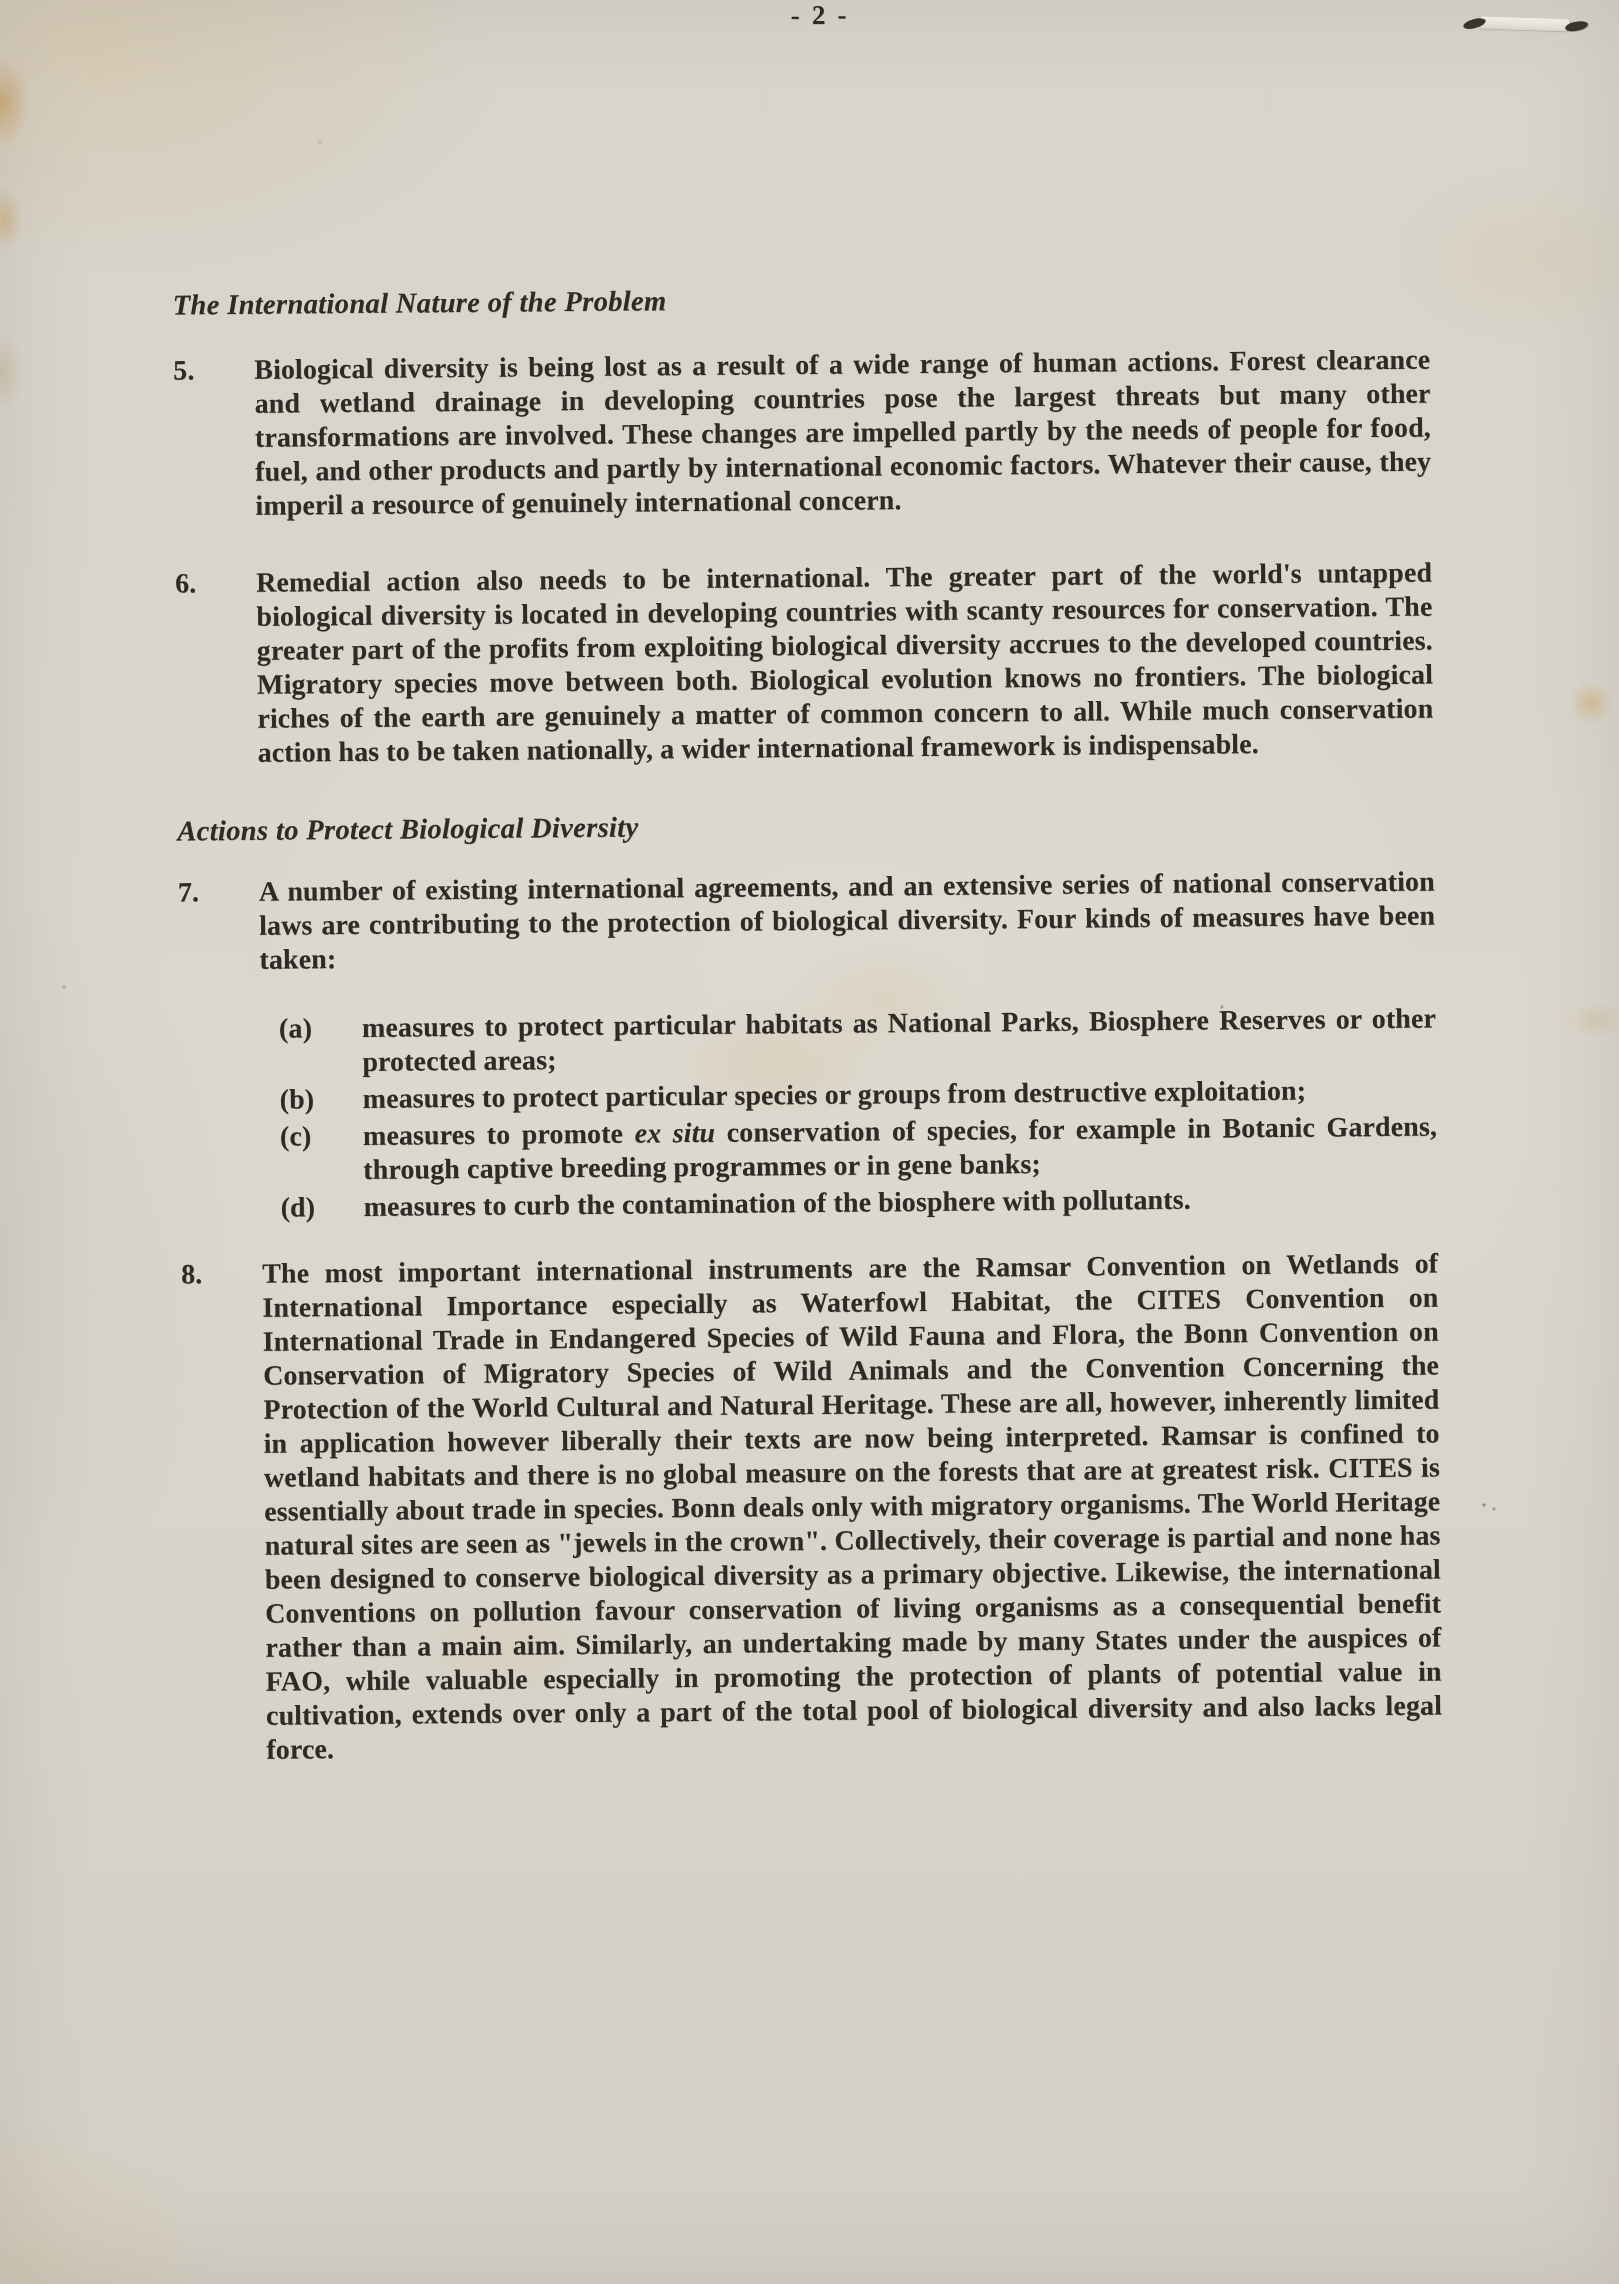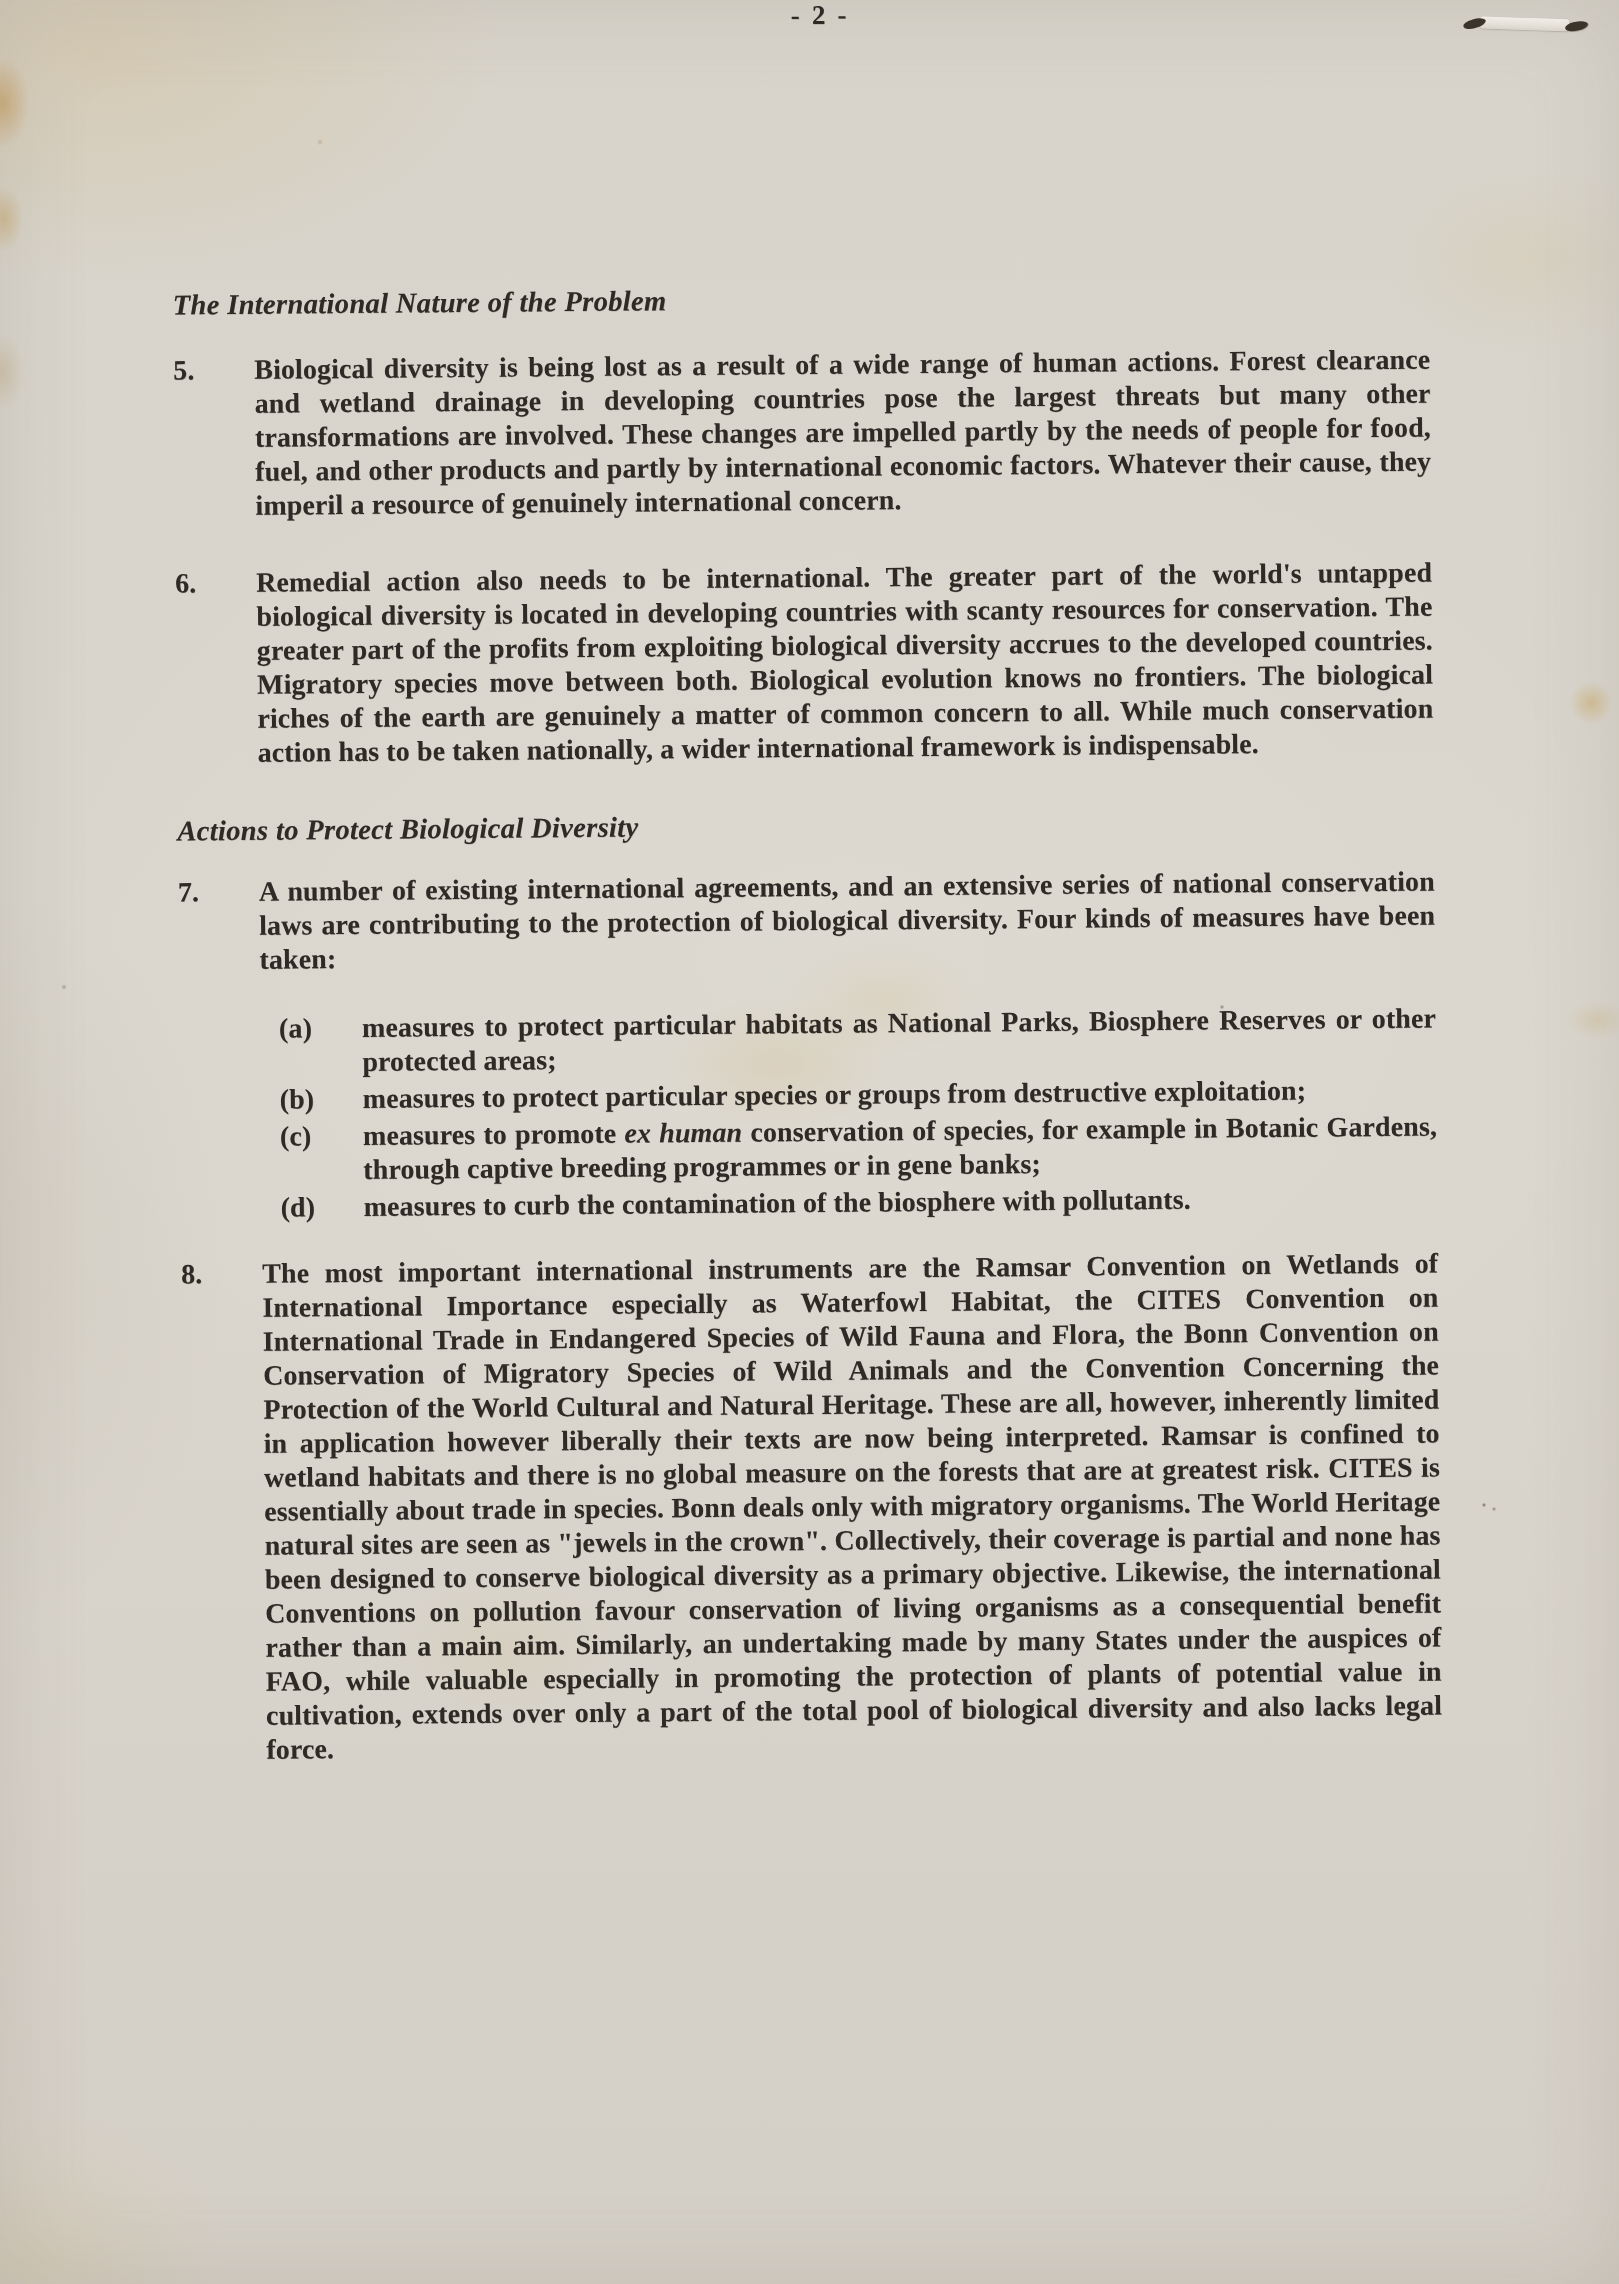--- a/index.html
+++ b/index.html
@@ -116,21 +116,21 @@
         <span class="item-body">measures to protect particular habitats as National Parks, Biosphere Reserves or other protected areas;</span>
       </div>
 
       <div class="item">
         <span class="item-label">(b)</span>
         <span class="item-body">measures to protect particular species or groups from destructive exploitation;</span>
       </div>
 
       <div class="item">
         <span class="item-label">(c)</span>
-        <span class="item-body"><span>measures to promote </span><em class="latin">ex human</em><span> conservation of species, for example in Botanic Gardens, through captive breeding programmes or in gene banks;</span></span>
+        <span class="item-body"><span>measures to promote </span><em class="latin">ex situ</em><span> conservation of species, for example in Botanic Gardens, through captive breeding programmes or in gene banks;</span></span>
       </div>
 
       <div class="item">
         <span class="item-label">(d)</span>
         <span class="item-body">measures to curb the contamination of the biosphere with pollutants.</span>
       </div>
 
     </div>
 
     <div class="para last">

